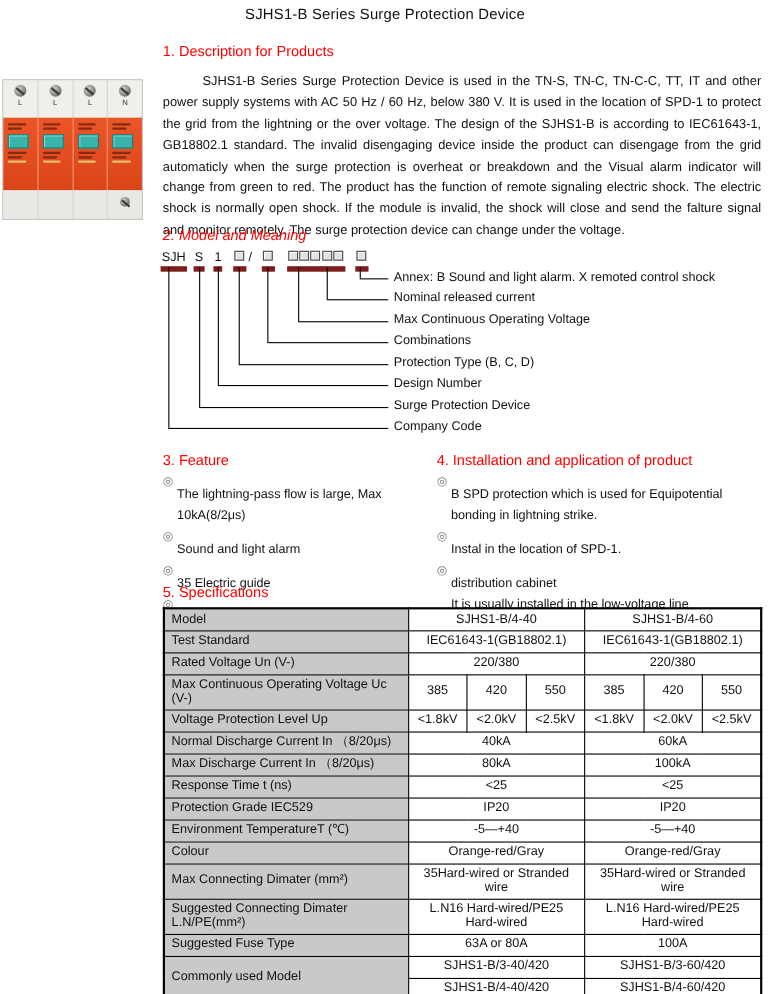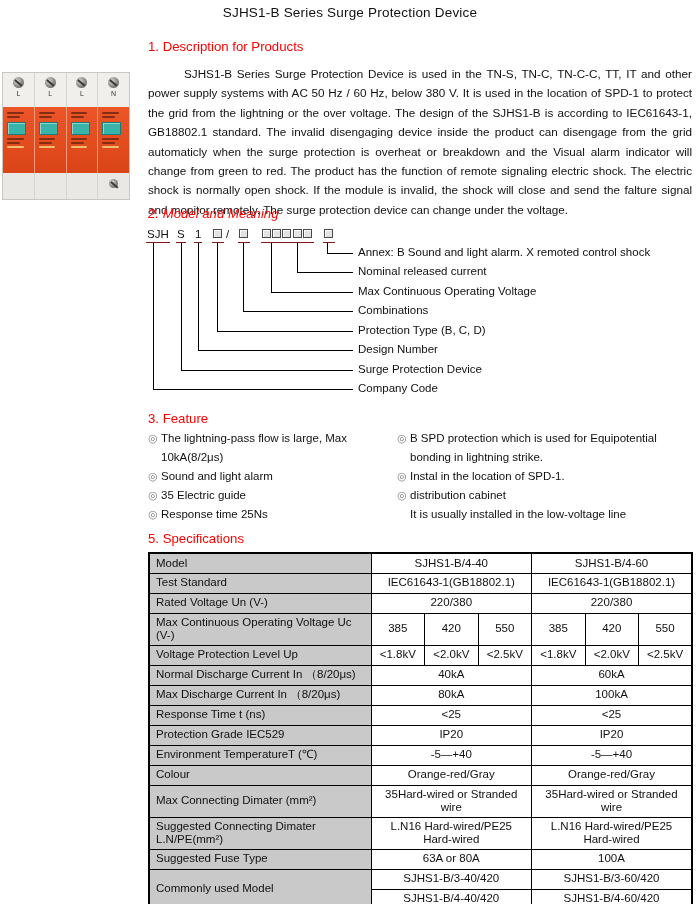--- a/index.html
+++ b/index.html
@@ -35,33 +35,33 @@
   .mwindow{width:17px;height:11px;margin:4px 0 3px 0;background:#38b4aa;border:1px solid #177d78;
            box-shadow:inset 1px 1px 0 rgba(255,255,255,.45);}
   .mprint.low{background:rgba(40,12,4,.5);}
   .mprint.yellow{background:rgba(245,210,120,.85);}
   .dev-bottom{position:absolute;left:0;top:100px;right:0;bottom:0;background:#eae8e4;display:flex;}
   .dev-bottom .dev-col{justify-content:flex-start;}
   .screw.small{width:9px;height:9px;margin-top:6px;}
 
   
   .tok{position:absolute;top:228px;font-size:11.5px;line-height:12px;
-       border-bottom:1px solid #7f1d1d;padding:0 1px 2px 1px;color:#111;}
+       border-bottom:5px solid #7f1d1d;padding:0 1px 2px 1px;color:#111;}
   .tok.plain{border-bottom:none;}
   .mbox{display:inline-block;width:7px;height:7px;border:1px solid #4a4a4a;background:#e2e2e2;
         box-shadow:inset 1px 1px 0 #fff;margin:0 1px 0 0;vertical-align:baseline;}
   .vline{position:absolute;width:1px;background:#000;}
   .hline{position:absolute;height:1px;background:#000;}
   .dlabel{position:absolute;left:358px;font-size:11.5px;white-space:nowrap;color:#111;}
 
   
   .blist{display:flex;flex-direction:column;font-size:11.5px;color:#111;}
   .bullet-item{display:flex;align-items:flex-start;}
   .bullet{width:13px;flex:0 0 13px;color:#777;font-size:11px;line-height:19px;}
-  .blines{line-height:19px;}
+  .blines{line-height:19px;margin-top:12px;}
 
   
   .spec{border-collapse:collapse;width:543px;table-layout:fixed;font-size:11.5px;
         border:2px solid #000;}
   .spec th,.spec td{border:1px solid #000;padding:2px 4px;font-weight:normal;line-height:13.5px;
         overflow:hidden;}
   .spec th{background:#c9c9c9;text-align:left;padding-left:6px;color:#111;}
   .spec td{text-align:center;background:#fff;color:#111;}
   .spec tr{height:20px;}
 </style>
@@ -198,20 +198,21 @@
         </div>
       </div>
       <div class="bullet-item">
         <span class="bullet">◎</span>
         <div class="blines">
           <div>Response time 25Ns</div>
         </div>
       </div>
     </div>
 
+  <div class="abs red-head" style="left:397px;top:411px;">4. Installation and application of product</div>
   <div class="abs blist" style="left:397px;top:429px;width:296px;" id="installation">
       <div class="bullet-item">
         <span class="bullet">◎</span>
         <div class="blines">
           <div>B SPD protection which is used for Equipotential</div>
           <div>bonding in lightning strike.</div>
         </div>
       </div>
       <div class="bullet-item">
         <span class="bullet">◎</span>

